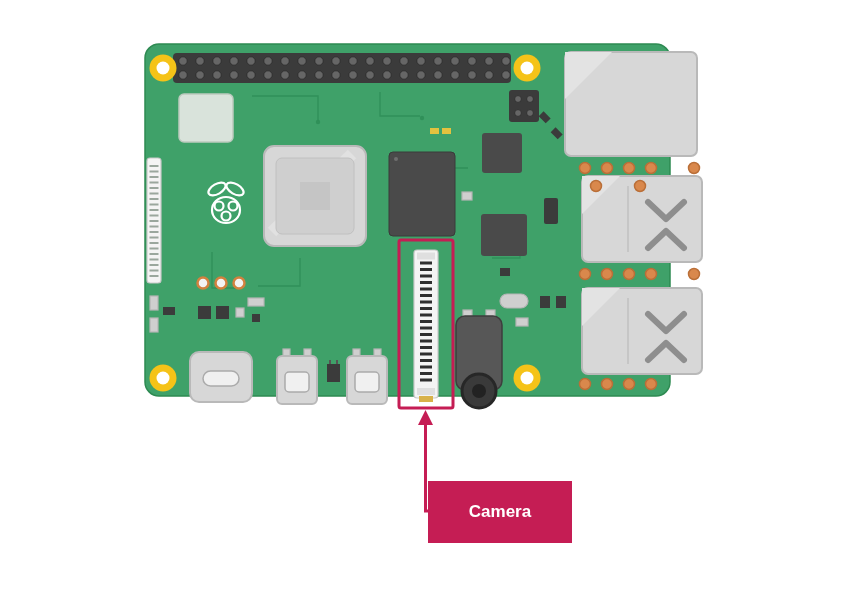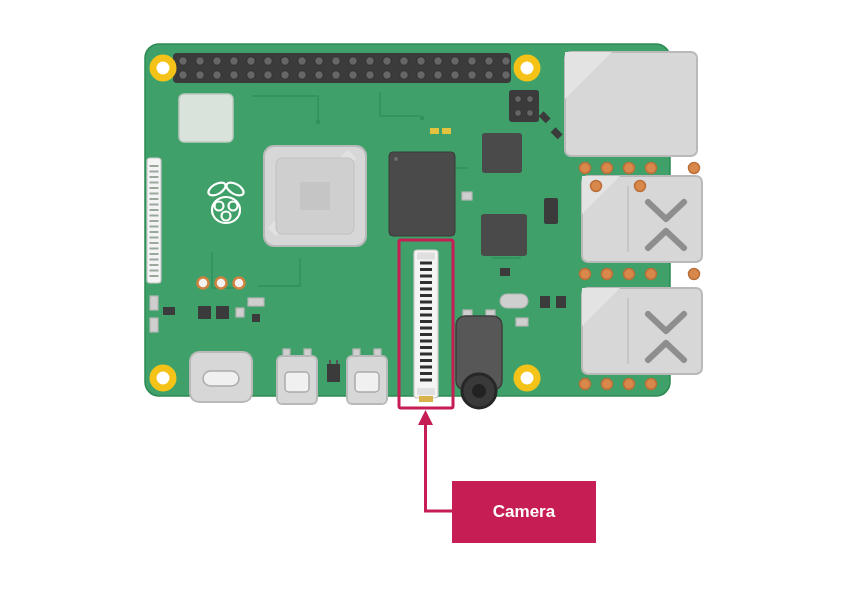--- a/index.html
+++ b/index.html
@@ -16,21 +16,21 @@
   .gold{fill:#F5C318;}
   .logo{stroke:#ffffff;stroke-width:2.2;fill:none;stroke-linecap:round;}
   .chev{stroke:#8E8E8E;stroke-width:6;fill:none;stroke-linecap:round;stroke-linejoin:round;}
   .pins circle{fill:#666666;stroke:#2B2B2B;stroke-width:.8;}
   .copper circle{fill:#D9884C;stroke:#BA6F38;stroke-width:1.5;}
   .csi line{stroke:#2F2F2F;stroke-width:3;}
   .displines line{stroke:#9AA79D;stroke-width:2;}
   .ring{fill:#F3F3F3;stroke:#D2813F;stroke-width:2.5;}
   .accent-stroke{stroke:var(--accent);stroke-width:3;fill:none;}
   .accent-fill{fill:var(--accent);}
-  .callout-label{position:absolute;left:452px;top:481px;width:144px;height:62px;
+  .callout-label{position:absolute;left:428px;top:481px;width:144px;height:62px;
      background:var(--accent);color:#fff;display:flex;flex-direction:column;
      align-items:center;justify-content:center;font-weight:bold;font-size:17px;line-height:1.3;}
 </style>
 </head>
 <body>
 
 <div class="canvas">
 <svg width="842" height="596" viewBox="0 0 842 596">
 
   <g>

